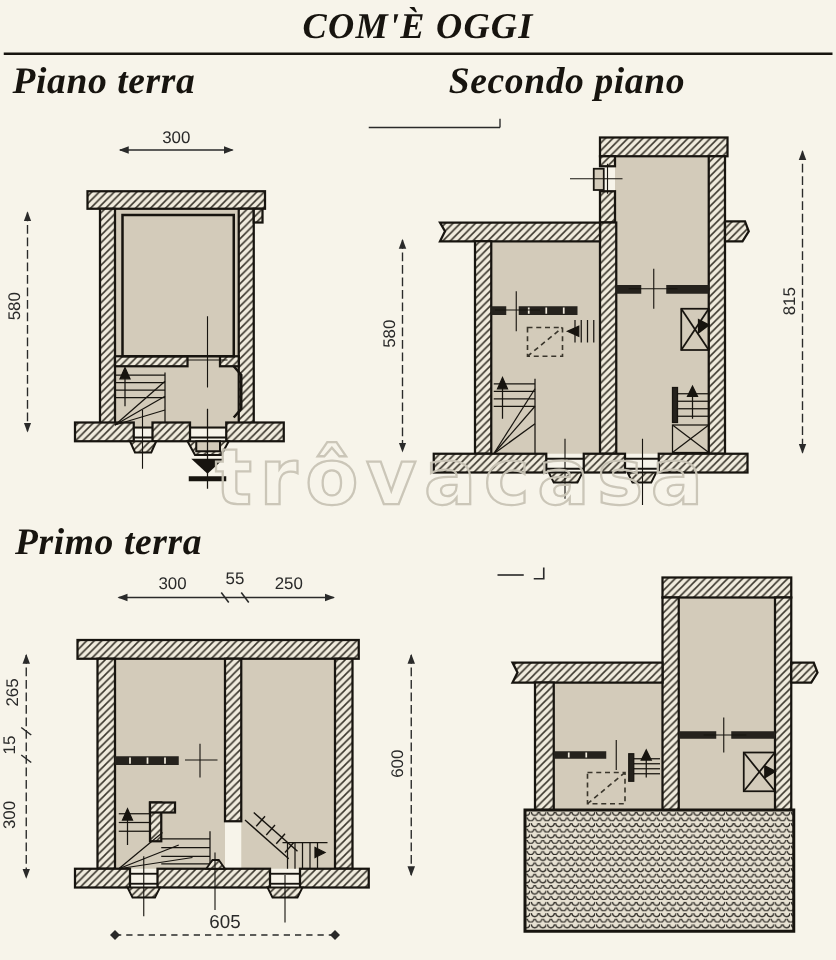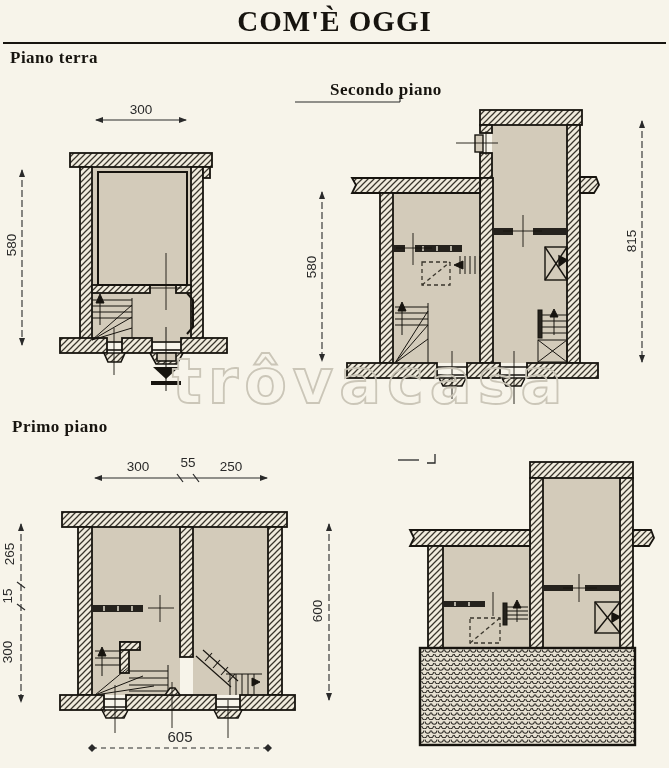--- a/index.html
+++ b/index.html
@@ -3,25 +3,25 @@
 <meta charset="utf-8">
 <style>
   :root{
     --paper:#f7f4ea; --room:#d3cbba; --ink:#17140f; --dim:#2a2a2a; --wm:#c9c4b6;
   }
   html,body{margin:0;padding:0;}
   body{width:669px;height:768px;background:var(--paper);
        font-family:"Liberation Serif", serif; position:relative; overflow:hidden;}
   .page{position:absolute;inset:0;}
   .title{position:absolute;left:0;top:5px;width:669px;text-align:center;
-         font-size:29px;font-weight:700;letter-spacing:1px;color:var(--ink);}
+         font-size:29px;font-weight:700;letter-spacing:1px;color:var(--ink);font-style:italic;}
   .rule{position:absolute;left:3px;right:3px;top:42px;height:2px;background:var(--ink);}
-  .plan-label{position:absolute;font-size:17px;font-weight:700;color:var(--ink);letter-spacing:0.5px;}
+  .plan-label{position:absolute;font-size:30px;font-weight:700;color:var(--ink);letter-spacing:0.5px;font-style:italic;}
   #lbl-terra{left:10px;top:48px;}
-  #lbl-secondo{left:330px;top:48px;margin-top:32px;}
+  #lbl-secondo{left:359px;top:48px;}
   #lbl-primo{left:12px;top:417px;}
   #lbl-sotto{left:403px;top:420px;}
   svg{position:absolute;overflow:visible;}
   #svg-terra{left:0;top:95px;}
   #svg-secondo{left:290px;top:95px;}
   #svg-primo{left:0;top:450px;}
   #svg-sotto{left:385px;top:450px;}
   #svg-watermark{left:168px;top:345px;pointer-events:none;}
   .dimtxt{font-family:"Liberation Sans",sans-serif;font-size:13.5px;fill:var(--dim);}
   .dimtxt-big{font-family:"Liberation Sans",sans-serif;font-size:15px;fill:var(--dim);}
@@ -31,21 +31,21 @@
 </head>
 <body>
 
 <div class="page">
 
   <div class="title">COM'È OGGI</div>
   <div class="rule"></div>
 
   <div class="plan-label" id="lbl-terra">Piano terra</div>
   <div class="plan-label" id="lbl-secondo">Secondo piano</div>
-  <div class="plan-label" id="lbl-primo">Primo piano</div>
+  <div class="plan-label" id="lbl-primo">Primo terra</div>
 
   <svg id="svg-terra" width="255" height="312" viewBox="0 0 255 312">
     <defs>
       <pattern id="hatch" width="6" height="6" patternUnits="userSpaceOnUse">
         <rect width="6" height="6" fill="#f0ebdd"></rect>
         <path d="M-1,1 l2,-2 M0,6 l6,-6 M5,7 l2,-2" stroke="#39352c" stroke-width="1.25" fill="none"></path>
       </pattern>
       <pattern id="tiles" width="13" height="9" patternUnits="userSpaceOnUse">
         <rect width="13" height="9" fill="#e7e1d2"></rect>
         <path d="M1,1.5 a2.8,3.4 0 0 0 5.5,0 M7.5,1.5 a2.8,3.4 0 0 0 5.5,0 M-2.2,6 a2.8,3.4 0 0 0 5.5,0 M4.2,6 a2.8,3.4 0 0 0 5.5,0 M10.8,6 a2.8,3.4 0 0 0 5.5,0" stroke="#2e2b26" stroke-width="1.1" fill="none"></path>

